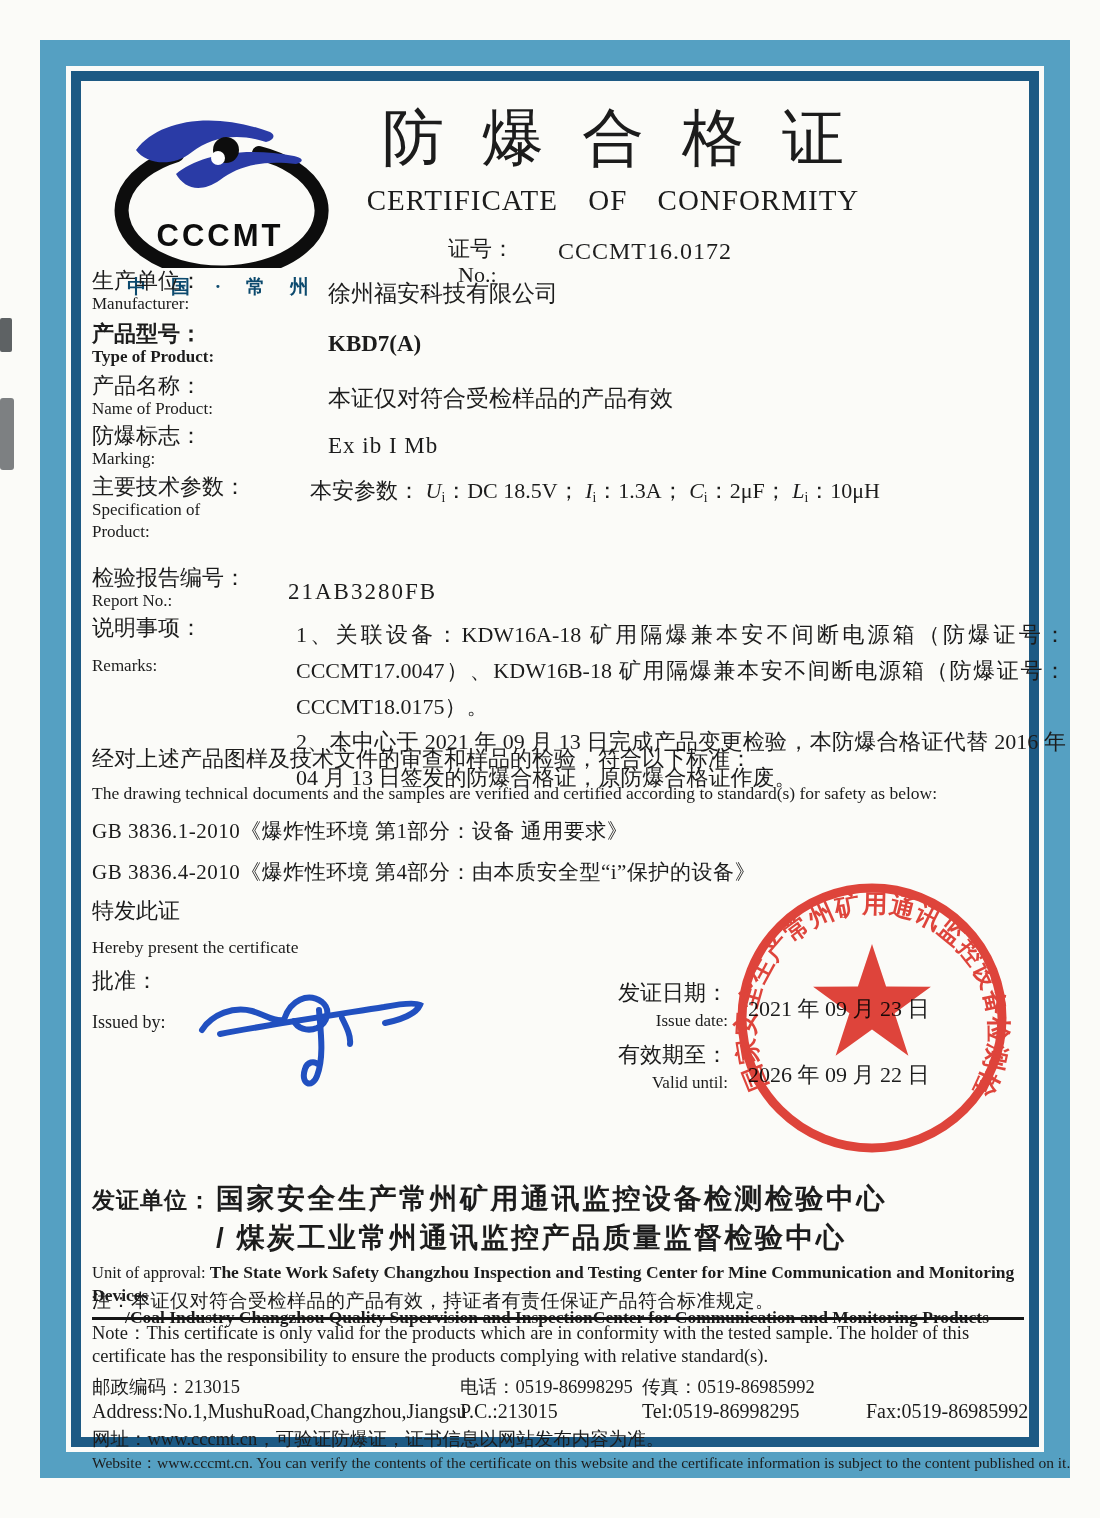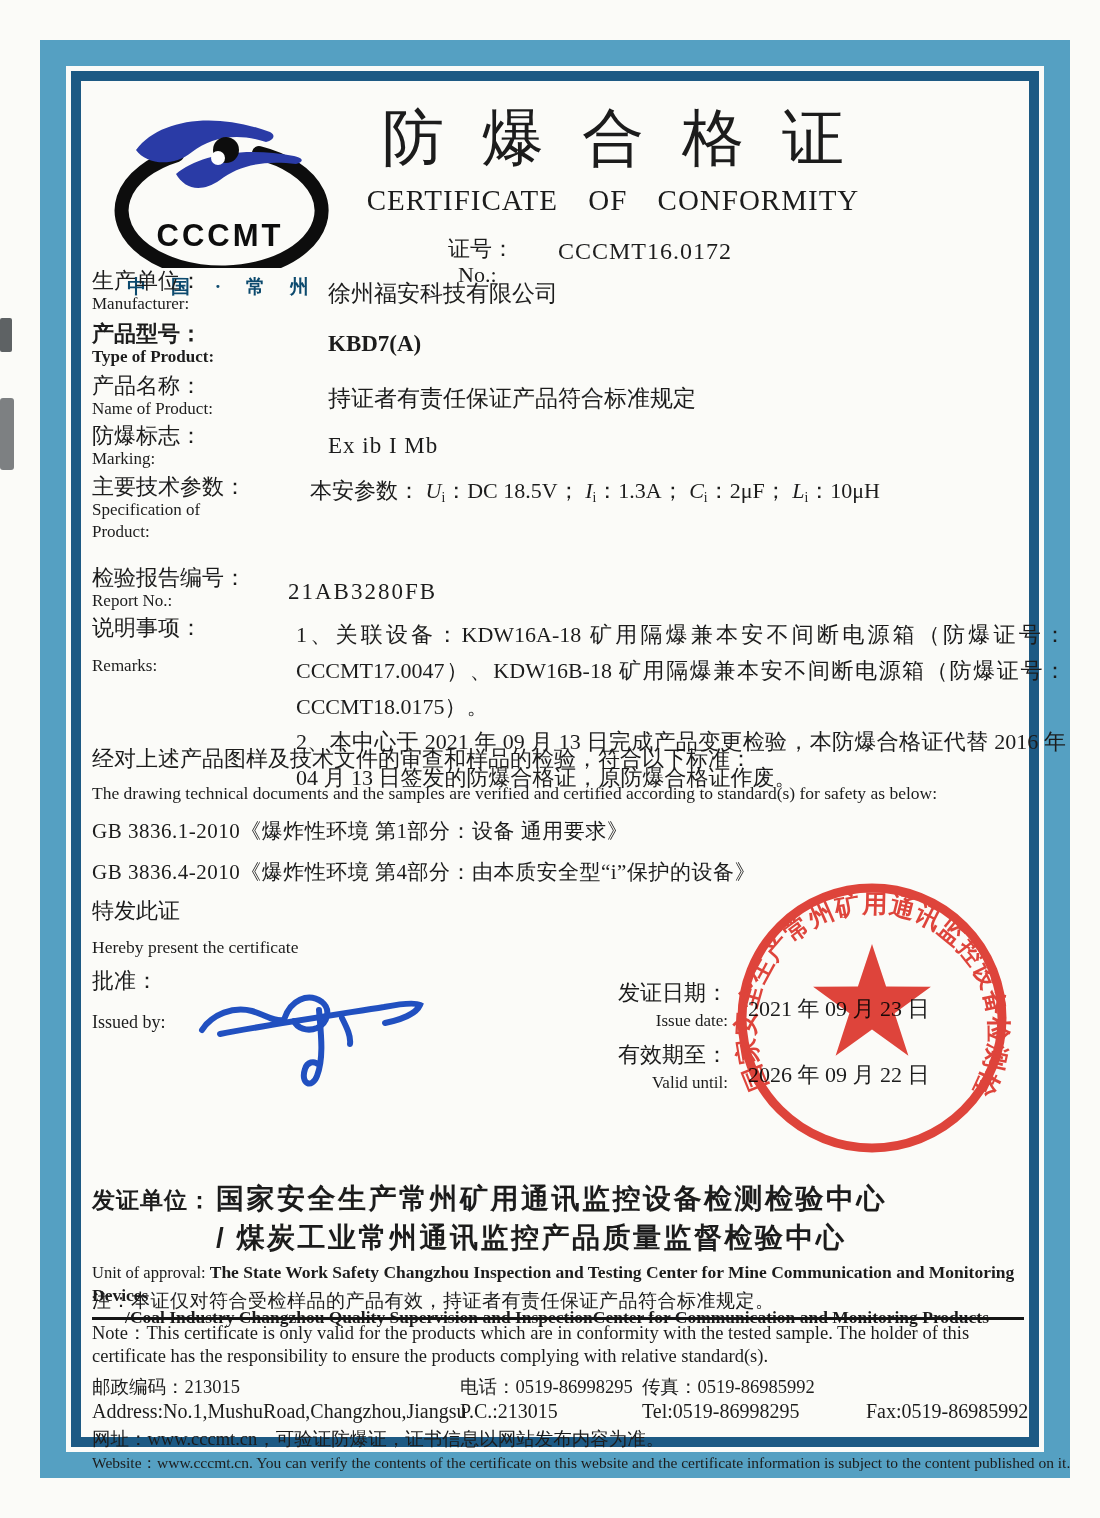--- a/index.html
+++ b/index.html
@@ -140,21 +140,21 @@
         <div class="le">Type of Product:</div>
       </div>
       <div class="fval">KBD7(A)</div>
     </div>
 
     <div class="frow r3">
       <div class="flabels">
         <div class="lz">产品名称：</div>
         <div class="le">Name of Product:</div>
       </div>
-      <div class="fval">持证者有责任保证产品符合标准规定</div>
+      <div class="fval">本证仅对符合受检样品的产品有效</div>
     </div>
 
     <div class="frow r4">
       <div class="flabels">
         <div class="lz">防爆标志：</div>
         <div class="le">Marking:</div>
       </div>
       <div class="fval">Ex ib I Mb</div>
     </div>
 

